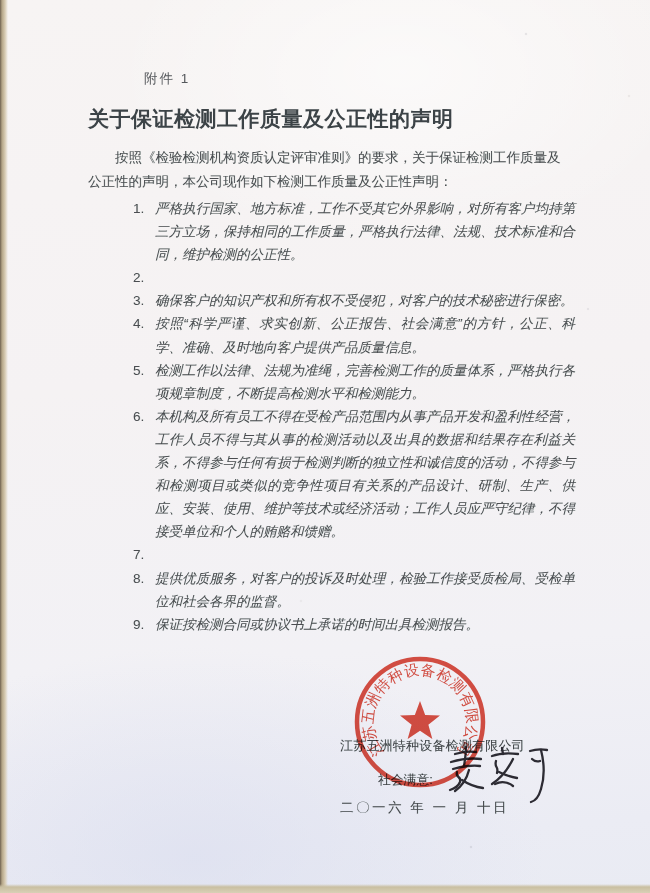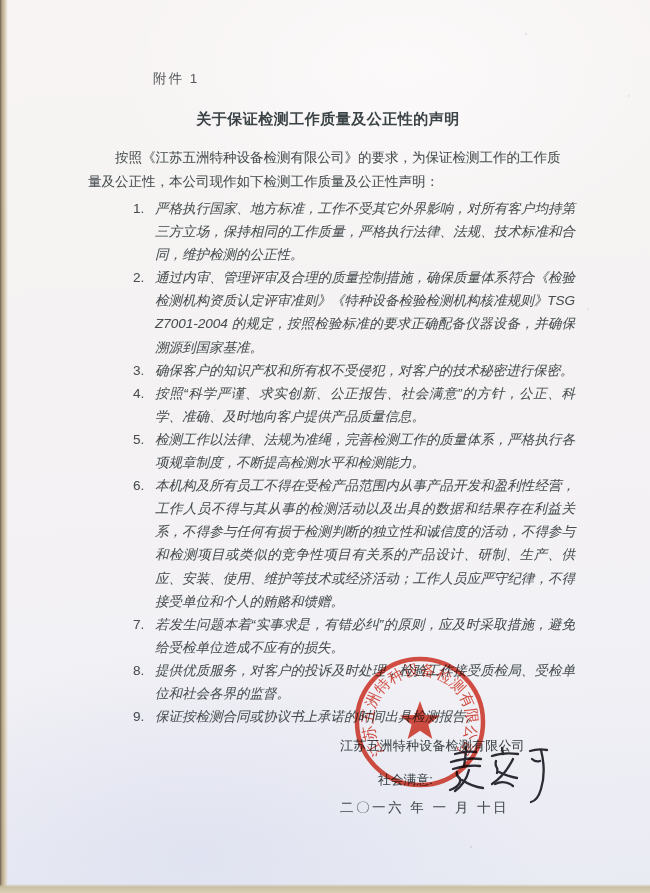--- a/index.html
+++ b/index.html
@@ -38,30 +38,30 @@
       628px 95px 1px rgba(150,145,140,.2),
       300px 600px 1px rgba(150,145,150,.15);
   }
   .content {
     position: relative;
     padding: 70px 82px 0 88px;
     color: #4b4d50;
     z-index: 2;
   }
   .attachment {
-    margin-left: 17px;
+    margin-left: 8px;
     font-size: 13.5px;
     letter-spacing: 2px;
     color: #55585c;
     padding-left: 48px;
   }
   .title {
     margin-top: 16px;
-    text-align: center;
-    font-size: 15px;
+    text-align: left;
+    font-size: 21px;
     font-weight: 600;
     letter-spacing: 0.5px;
     color: #3c4347;
     line-height: 30px;
   }
   .intro {
     margin-top: 12px;
     width: 480px;
     font-size: 13.5px;
     line-height: 24px;
@@ -137,50 +137,48 @@
 
 <div class="page">
 
   <div class="edge-left"></div>
   <div class="edge-bottom"></div>
   <div class="speckles"></div>
 
   <div class="content">
     <div class="attachment">附件 1</div>
     <h1 class="title">关于保证检测工作质量及公正性的声明</h1>
-    <p class="intro">按照《江苏五洲特种设备检测有限公司》的要求，为保证检测工作的工作质量及公正性，本公司现作如下检测工作质量及公正性声明：</p>
+    <p class="intro">按照《检验检测机构资质认定评审准则》的要求，关于保证检测工作质量及公正性的声明，本公司现作如下检测工作质量及公正性声明：</p>
 
     <div class="items">
       <div class="item">
         <span class="num">1.</span>
         <span class="txt">严格执行国家、地方标准，工作不受其它外界影响，对所有客户均持第三方立场，保持相同的工作质量，严格执行法律、法规、技术标准和合同，维护检测的公正性。</span>
       </div>
       <div class="item">
         <span class="num">2.</span>
-        <span class="txt">通过内审、管理评审及合理的质量控制措施，确保质量体系符合《检验检测机构资质认定评审准则》《特种设备检验检测机构核准规则》TSG Z7001-2004 的规定，按照检验标准的要求正确配备仪器设备，并确保溯源到国家基准。</span>
       </div>
       <div class="item">
         <span class="num">3.</span>
         <span class="txt">确保客户的知识产权和所有权不受侵犯，对客户的技术秘密进行保密。</span>
       </div>
       <div class="item">
         <span class="num">4.</span>
         <span class="txt">按照“科学严谨、求实创新、公正报告、社会满意”的方针，公正、科学、准确、及时地向客户提供产品质量信息。</span>
       </div>
       <div class="item">
         <span class="num">5.</span>
         <span class="txt">检测工作以法律、法规为准绳，完善检测工作的质量体系，严格执行各项规章制度，不断提高检测水平和检测能力。</span>
       </div>
       <div class="item">
         <span class="num">6.</span>
         <span class="txt">本机构及所有员工不得在受检产品范围内从事产品开发和盈利性经营，工作人员不得与其从事的检测活动以及出具的数据和结果存在利益关系，不得参与任何有损于检测判断的独立性和诚信度的活动，不得参与和检测项目或类似的竞争性项目有关系的产品设计、研制、生产、供应、安装、使用、维护等技术或经济活动；工作人员应严守纪律，不得接受单位和个人的贿赂和馈赠。</span>
       </div>
       <div class="item">
         <span class="num">7.</span>
-        <span class="txt">若发生问题本着“实事求是，有错必纠”的原则，应及时采取措施，避免给受检单位造成不应有的损失。</span>
       </div>
       <div class="item">
         <span class="num">8.</span>
         <span class="txt">提供优质服务，对客户的投诉及时处理，检验工作接受质检局、受检单位和社会各界的监督。</span>
       </div>
       <div class="item">
         <span class="num">9.</span>
         <span class="txt">保证按检测合同或协议书上承诺的时间出具检测报告。</span>
       </div>
     </div>

